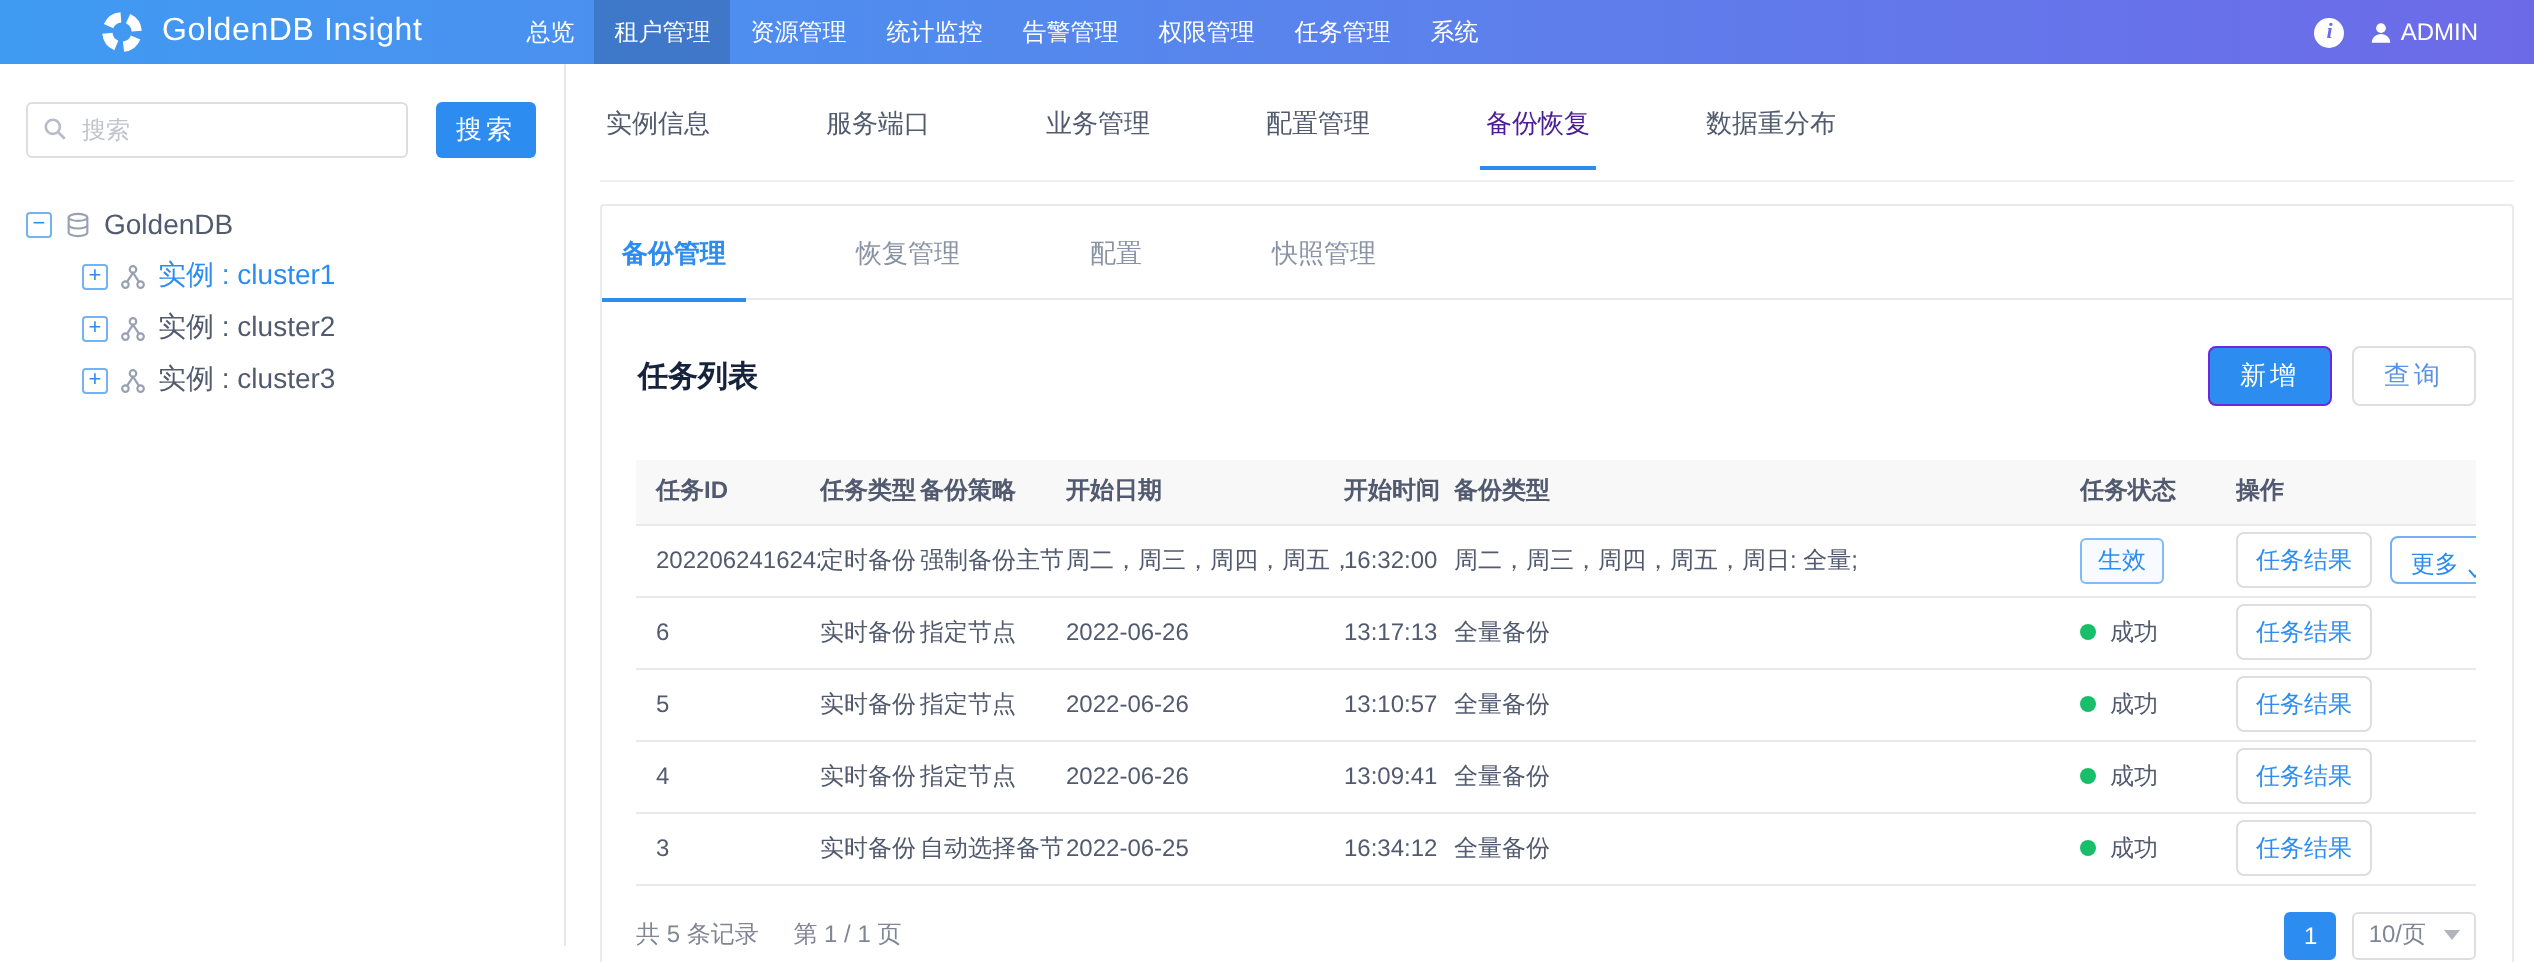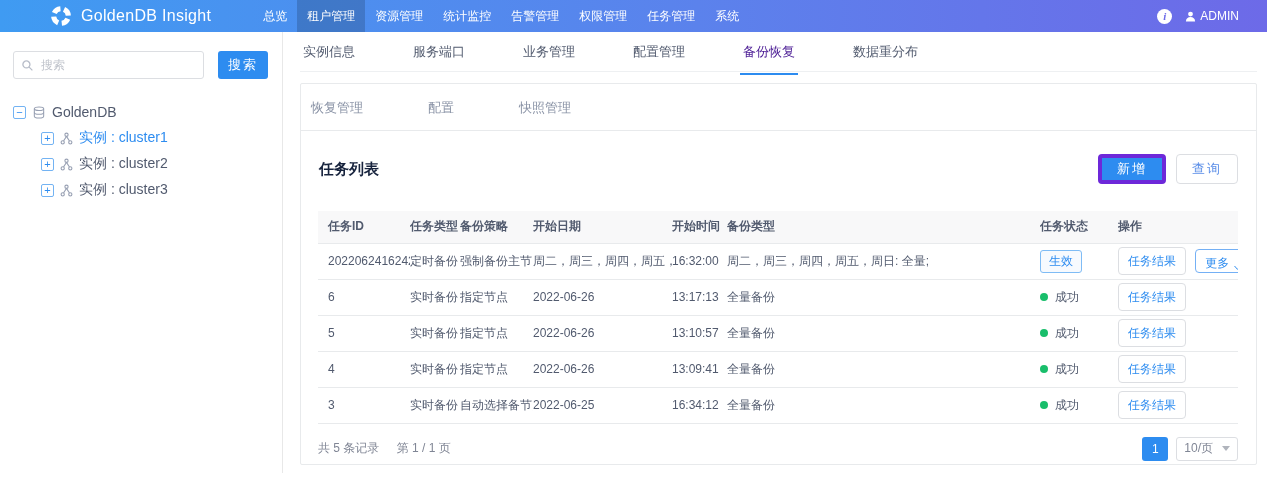--- a/index.html
+++ b/index.html
@@ -43,21 +43,21 @@
   .tree { margin-top:20px; font-size:14px; }
   .tree-row { display:flex; align-items:center; gap:6px; height:26px; cursor:pointer; }
   .tree-row.child { margin-left:28px; }
   .expander { width:13px; height:13px; border:1px solid #73b3f3; border-radius:2px;
               color:#2d8cf0; font-size:11px; line-height:11px; display:flex;
               align-items:center; justify-content:center; background:#fff; flex:none; }
   .tree-label { color:#515a6e; }
   .tree-label.selected { color:#2d8cf0; }
 
   
-  .tabbar { height:40px; display:flex; align-items:center; border-bottom:1px solid #eef0f2; }
+  .tabbar { height:59px; display:flex; align-items:center; border-bottom:1px solid #eef0f2; }
   .tab { font-size:13px; color:#515a6e; padding:0 3px; margin-right:52px; height:47px;
          line-height:47px; position:relative; cursor:pointer; white-space:nowrap; }
   .tab.active { color:#4c1d95; font-weight:normal; }
   .tab.active::after { content:""; position:absolute; left:0; right:0; bottom:0;
                        height:2px; background:#2d8cf0; }
 
   
   .card { margin-top:11px; border:1px solid #e8eaec; border-radius:2px; background:#fff;
           height:382px; }
   .subtabbar { height:47px; display:flex; align-items:center; border-bottom:1px solid #e8eaec; }
@@ -65,21 +65,21 @@
             line-height:47px; position:relative; cursor:pointer; }
   .subtab.active { color:#2d8cf0; font-weight:bold; }
   .subtab.active::after { content:""; position:absolute; left:0; right:0; bottom:-1px;
                           height:2px; background:#2d8cf0; }
 
   .panel-header { display:flex; align-items:center; margin-top:22px; padding:0 18px; height:32px; }
   .panel-title { font-size:15px; font-weight:bold; color:#17233d; }
   .panel-actions { margin-left:auto; display:flex; gap:10px; }
   .btn { height:30px; padding:0 15px; font-size:13px; border-radius:4px; cursor:pointer;
          font-family:inherit; letter-spacing:2px; }
-  .btn-primary { background:#2d8cf0; border:4px solid #6d28d9; color:#fff; }
+  .btn-primary { background:#2d8cf0; border:1px solid #6d28d9; color:#fff; }
   .btn-default { background:#fff; border:1px solid #dcdee2; color:#5c8fe8; }
 
   
   .task-table { width:920px; margin:26px 18px 0 17px; border-collapse:collapse;
                 table-layout:fixed; font-size:12px; }
   .task-table th { background:#f8f8f9; color:#515a6e; font-weight:bold; text-align:left;
                    height:32px; padding:0 8px 0 0; border-bottom:1px solid #e8eaec;
                    white-space:nowrap; overflow:hidden; }
   .task-table td { height:36px; padding:0 8px 0 0; border-bottom:1px solid #e8eaec;
                    color:#515a6e; white-space:nowrap; overflow:hidden; }
@@ -220,20 +220,21 @@
       <span class="tab">实例信息</span>
       <span class="tab">服务端口</span>
       <span class="tab">业务管理</span>
       <span class="tab">配置管理</span>
       <span class="tab active">备份恢复</span>
       <span class="tab">数据重分布</span>
     </div>
 
     <div class="card">
       <div class="subtabbar">
+        <span class="subtab active">备份管理</span>
         <span class="subtab">恢复管理</span>
         <span class="subtab">配置</span>
         <span class="subtab">快照管理</span>
       </div>
 
       <div class="panel-header">
         <span class="panel-title">任务列表</span>
         <span class="panel-actions">
           <button class="btn btn-primary">新增</button>
           <button class="btn btn-default">查询</button>

